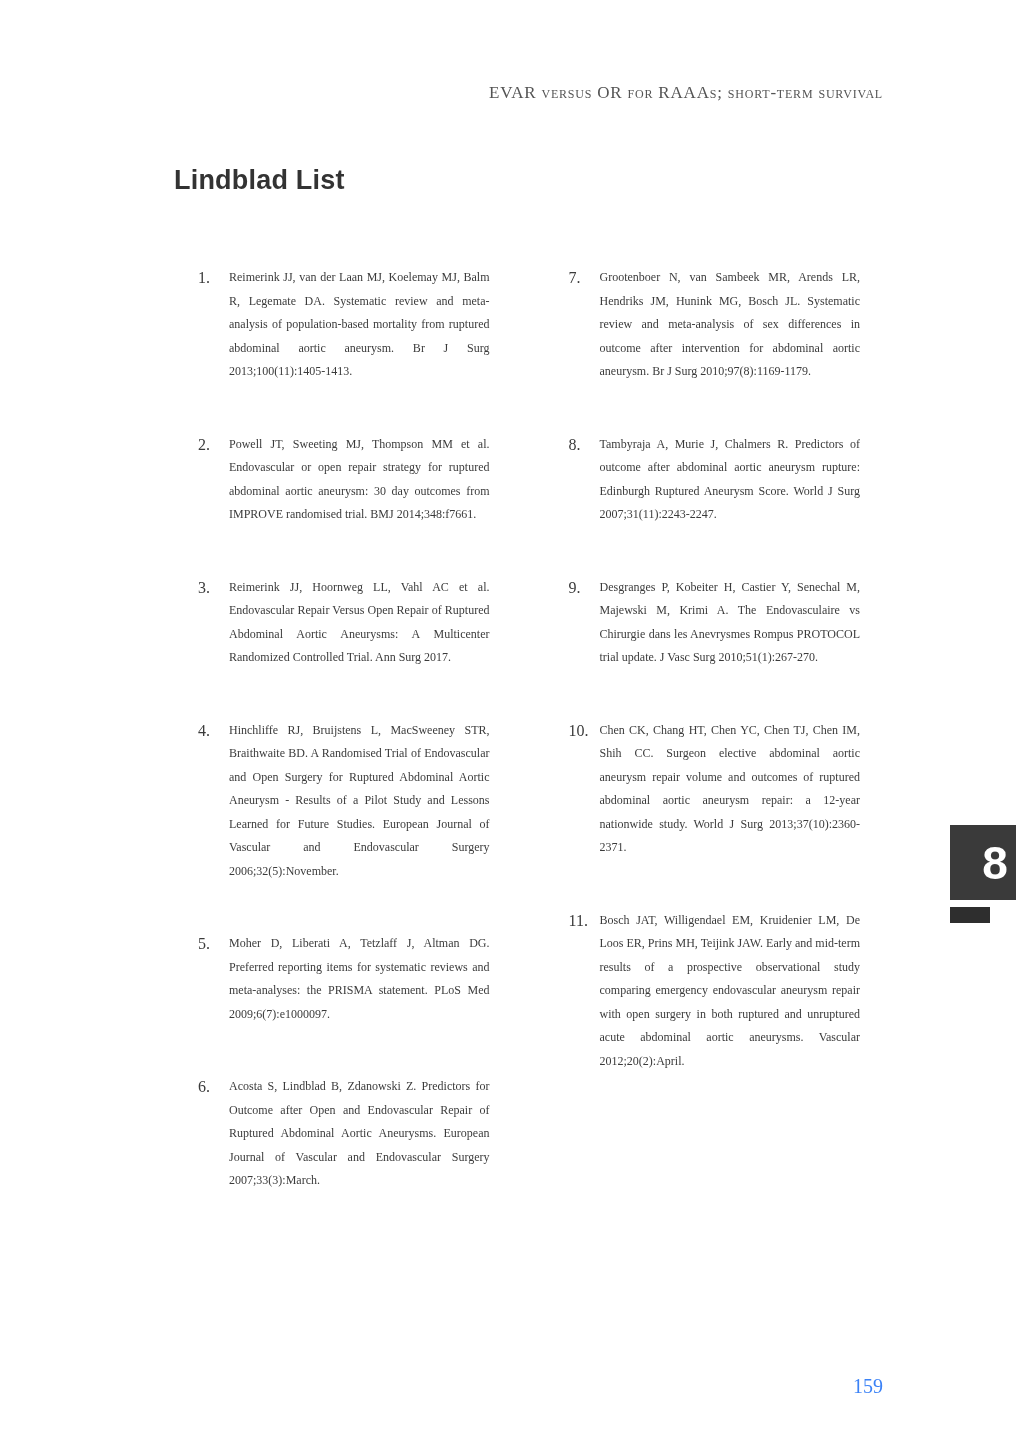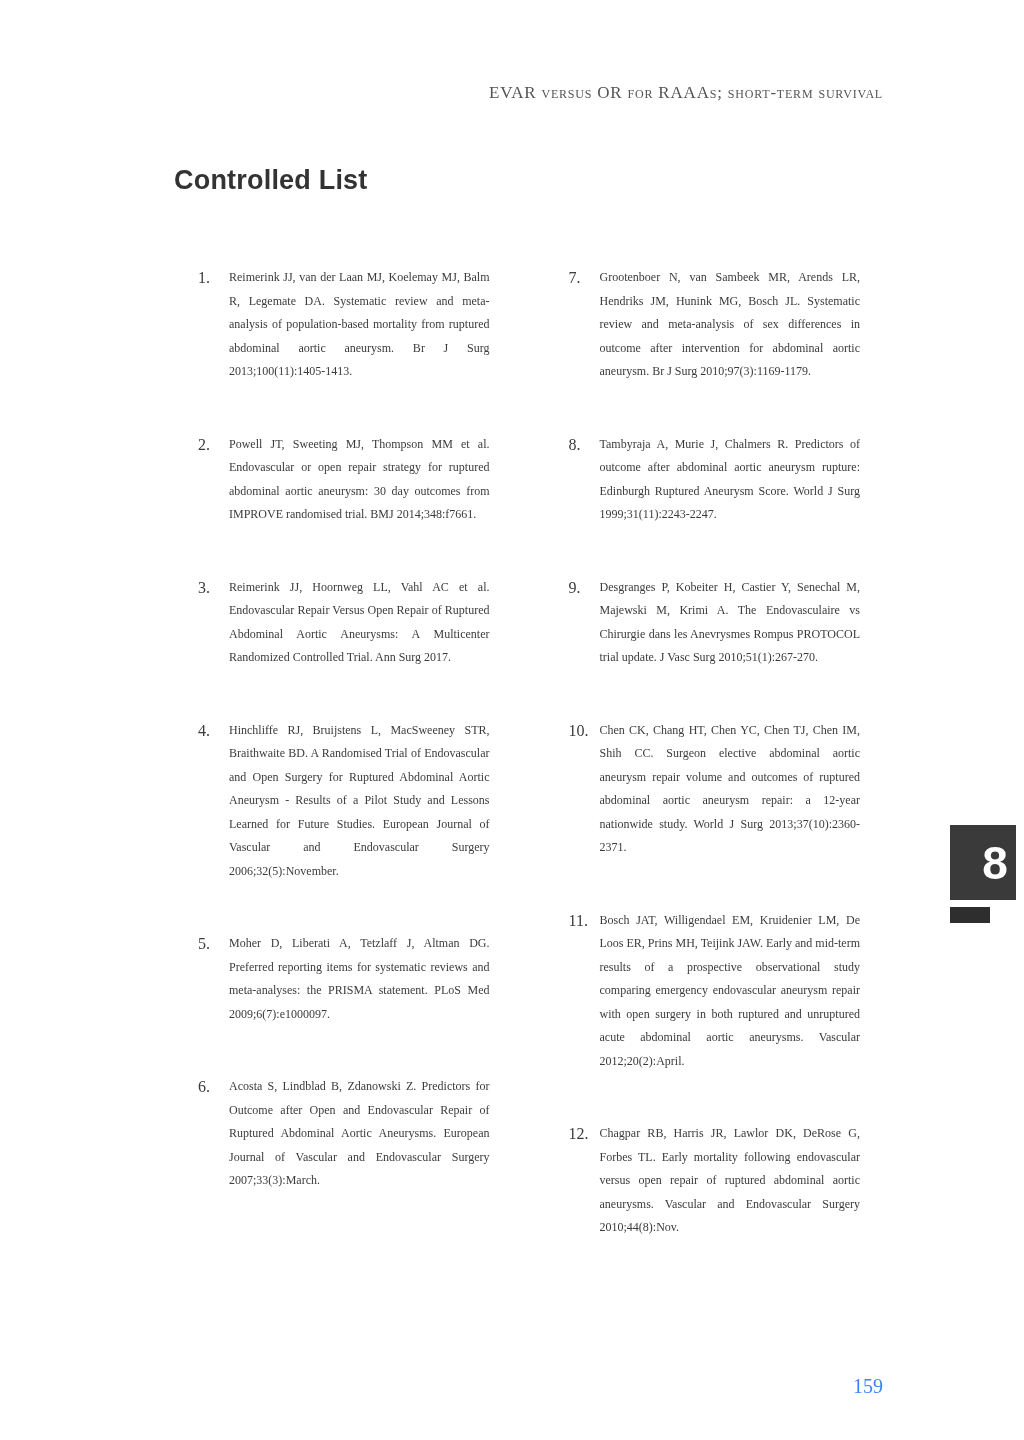--- a/index.html
+++ b/index.html
@@ -92,21 +92,21 @@
     color: #3b82f6;
   }
 </style>
 </head>
 <body>
 
 <div class="page">
 
   <div class="running-head">EVAR versus OR for RAAAs; short-term survival</div>
 
-  <h1 class="title">Controlled List</h1>
+  <h1 class="title">Lindblad List</h1>
 
   <div class="columns">
 
     <div class="col">
       <div class="ref">
         <span class="ref-num">1.</span>
         <span class="ref-text">Reimerink JJ, van der Laan MJ, Koelemay MJ, Balm R, Legemate DA. Systematic review and meta-analysis of population-based mortality from ruptured abdominal aortic aneurysm. Br J Surg 2013;100(11):1405-1413.</span>
       </div>
       <div class="ref">
         <span class="ref-num">2.</span>
@@ -126,41 +126,37 @@
       </div>
       <div class="ref">
         <span class="ref-num">6.</span>
         <span class="ref-text">Acosta S, Lindblad B, Zdanowski Z. Predictors for Outcome after Open and Endovascular Repair of Ruptured Abdominal Aortic Aneurysms. European Journal of Vascular and Endovascular Surgery 2007;33(3):March.</span>
       </div>
     </div>
 
     <div class="col">
       <div class="ref">
         <span class="ref-num">7.</span>
-        <span class="ref-text">Grootenboer N, van Sambeek MR, Arends LR, Hendriks JM, Hunink MG, Bosch JL. Systematic review and meta-analysis of sex differences in outcome after intervention for abdominal aortic aneurysm. Br J Surg 2010;97(3):1169-1179.</span>
+        <span class="ref-text">Grootenboer N, van Sambeek MR, Arends LR, Hendriks JM, Hunink MG, Bosch JL. Systematic review and meta-analysis of sex differences in outcome after intervention for abdominal aortic aneurysm. Br J Surg 2010;97(8):1169-1179.</span>
       </div>
       <div class="ref">
         <span class="ref-num">8.</span>
-        <span class="ref-text">Tambyraja A, Murie J, Chalmers R. Predictors of outcome after abdominal aortic aneurysm rupture: Edinburgh Ruptured Aneurysm Score. World J Surg 1999;31(11):2243-2247.</span>
+        <span class="ref-text">Tambyraja A, Murie J, Chalmers R. Predictors of outcome after abdominal aortic aneurysm rupture: Edinburgh Ruptured Aneurysm Score. World J Surg 2007;31(11):2243-2247.</span>
       </div>
       <div class="ref">
         <span class="ref-num">9.</span>
         <span class="ref-text">Desgranges P, Kobeiter H, Castier Y, Senechal M, Majewski M, Krimi A. The Endovasculaire vs Chirurgie dans les Anevrysmes Rompus PROTOCOL trial update. J Vasc Surg 2010;51(1):267-270.</span>
       </div>
       <div class="ref">
         <span class="ref-num">10.</span>
         <span class="ref-text">Chen CK, Chang HT, Chen YC, Chen TJ, Chen IM, Shih CC. Surgeon elective abdominal aortic aneurysm repair volume and outcomes of ruptured abdominal aortic aneurysm repair: a 12-year nationwide study. World J Surg 2013;37(10):2360-2371.</span>
       </div>
       <div class="ref">
         <span class="ref-num">11.</span>
         <span class="ref-text">Bosch JAT, Willigendael EM, Kruidenier LM, De Loos ER, Prins MH, Teijink JAW. Early and mid-term results of a prospective observational study comparing emergency endovascular aneurysm repair with open surgery in both ruptured and unruptured acute abdominal aortic aneurysms. Vascular 2012;20(2):April.</span>
-      </div>
-      <div class="ref">
-        <span class="ref-num">12.</span>
-        <span class="ref-text">Chagpar RB, Harris JR, Lawlor DK, DeRose G, Forbes TL. Early mortality following endovascular versus open repair of ruptured abdominal aortic aneurysms. Vascular and Endovascular Surgery 2010;44(8):Nov.</span>
       </div>
     </div>
 
   </div>
 
   <div class="chapter-tab">
     <span class="chapter-num">8</span>
   </div>
   <div class="chapter-rule"></div>
 

